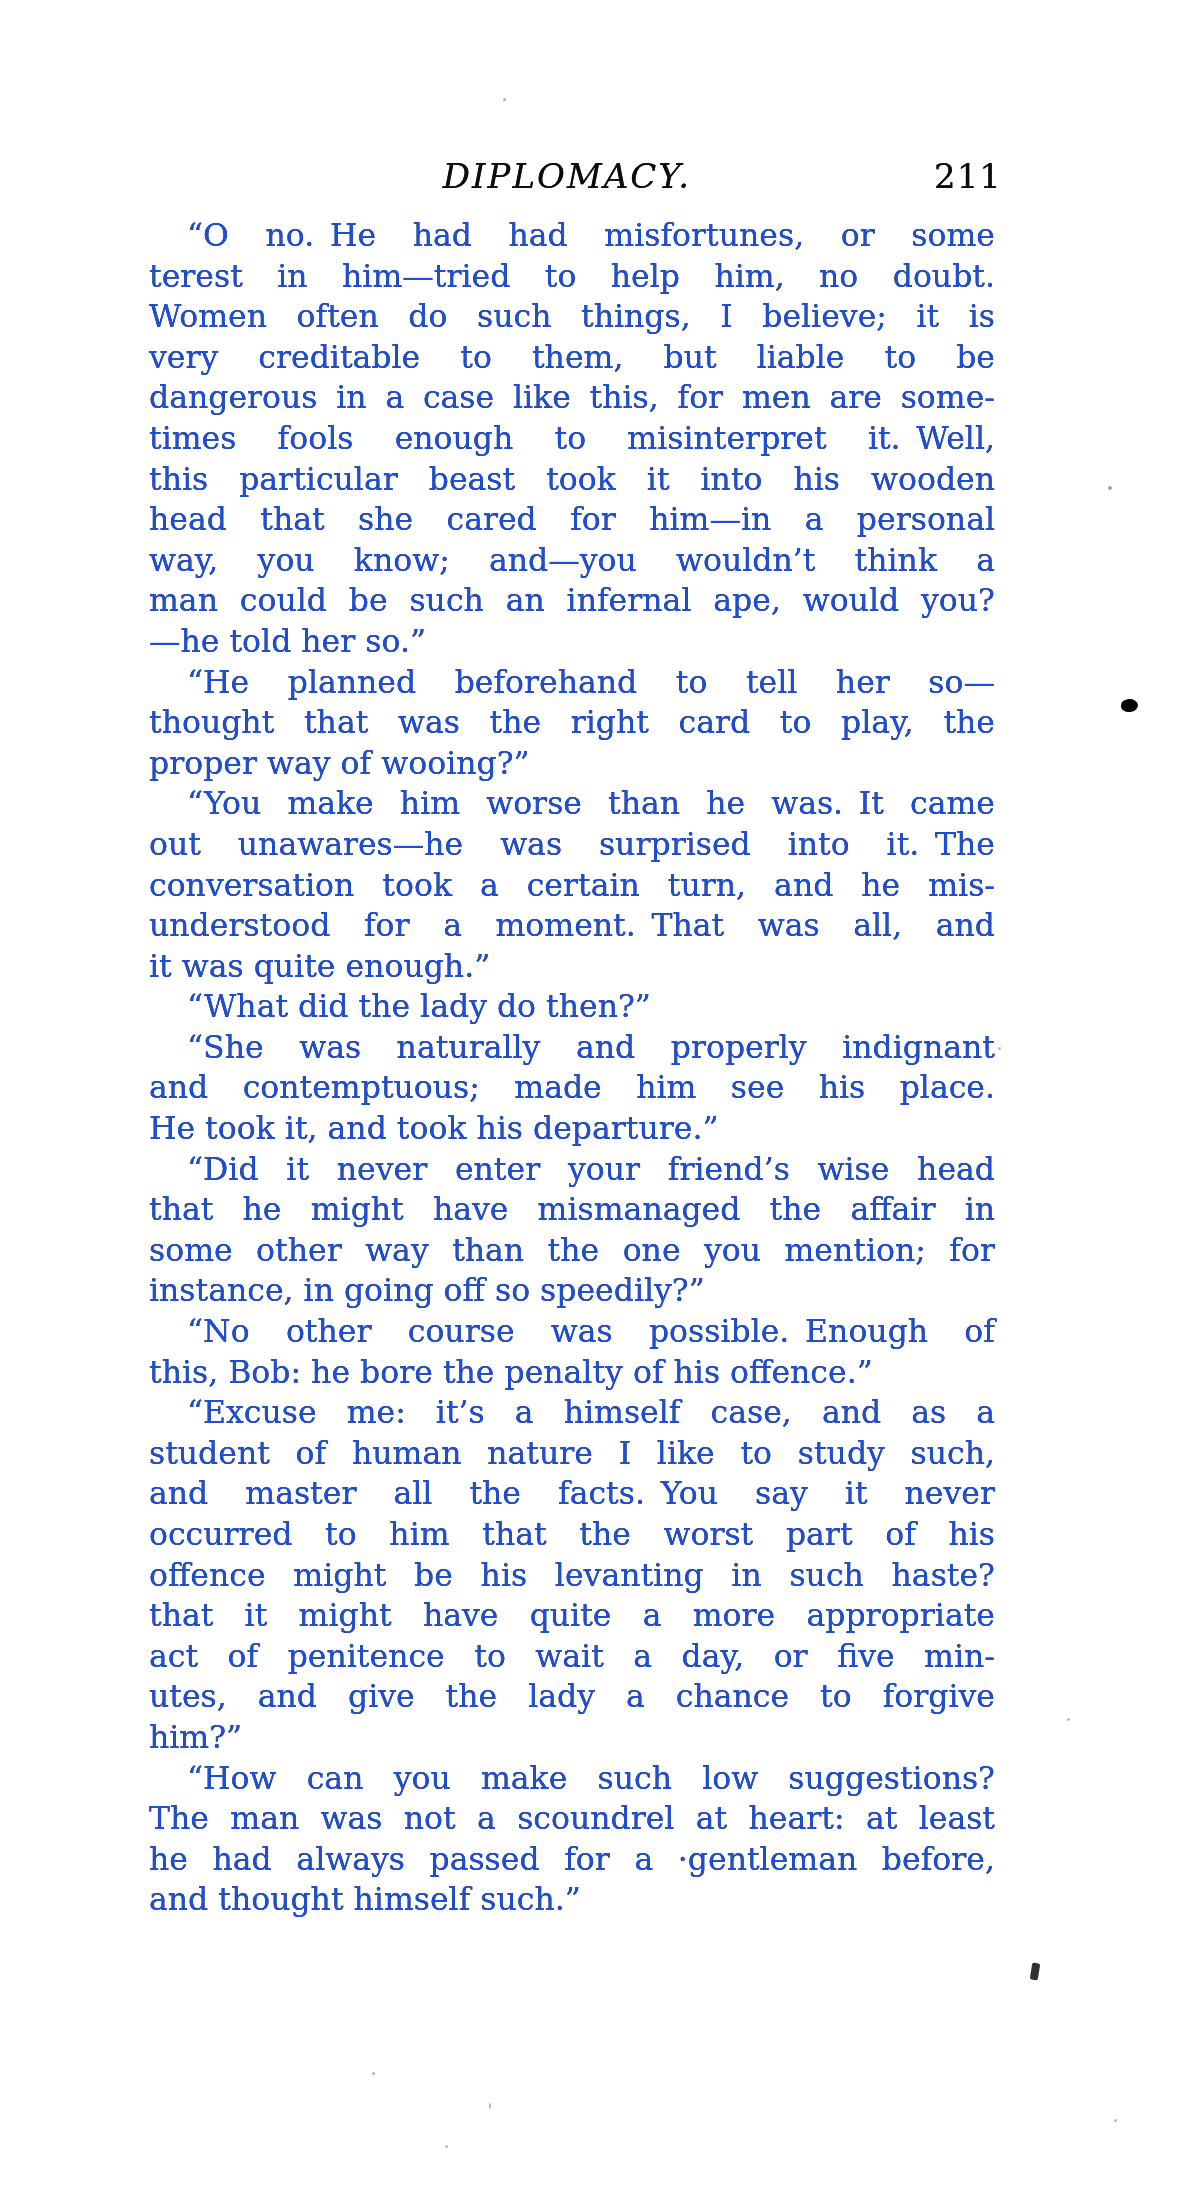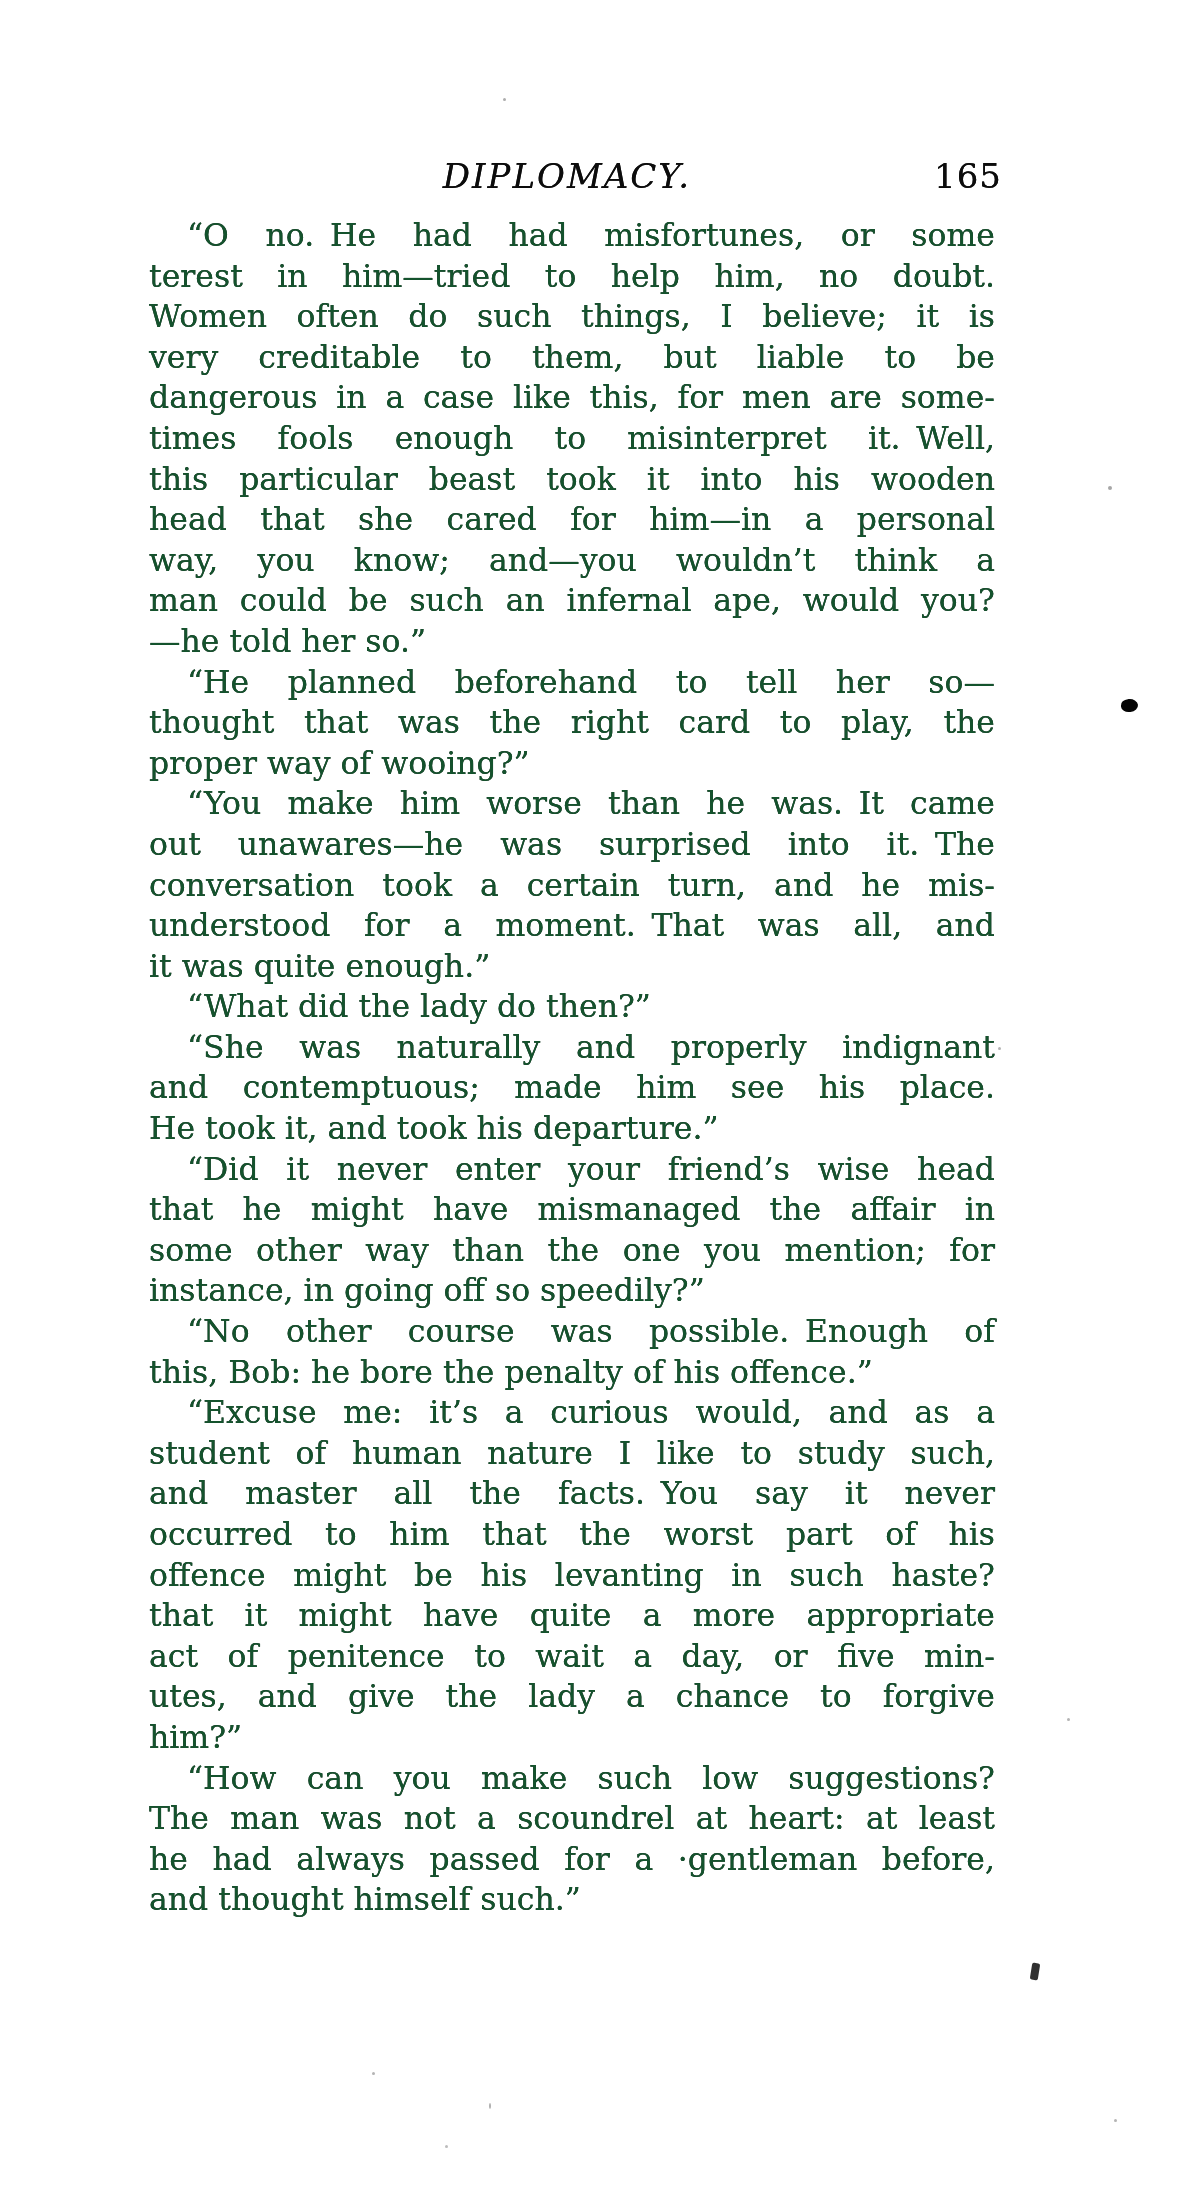--- a/index.html
+++ b/index.html
@@ -53,24 +53,24 @@
   .artifact.blot  { background: #050505; border-radius: 46% 54% 50% 48%; transform: rotate(-6deg); }
   .artifact.speck { background: #1a1a1a; border-radius: 2px; transform: rotate(9deg); }
   .artifact.dot   { background: #6a6a6a; border-radius: 50%; }
 </style>
 </head>
 <body>
 
 <div class="page">
   <div>
     <span class="head-title">DIPLOMACY.</span>
-    <span class="page-number">165</span>
+    <span class="page-number">211</span>
   </div>
 
-  <div class="text-block" id="text-block" style="color: #14532d;">
+  <div class="text-block" id="text-block" style="color: #1d4ed8;">
       <div class="line first">“O no. He had had misfortunes, or some</div>
       <div class="line">terest in him—tried to help him, no doubt.</div>
       <div class="line">Women often do such things, I believe; it is</div>
       <div class="line">very creditable to them, but liable to be</div>
       <div class="line">dangerous in a case like this, for men are some-</div>
       <div class="line">times fools enough to misinterpret it. Well,</div>
       <div class="line">this particular beast took it into his wooden</div>
       <div class="line">head that she cared for him—in a personal</div>
       <div class="line">way, you know; and—you wouldn’t think a</div>
       <div class="line">man could be such an infernal ape, would you?</div>
@@ -86,21 +86,21 @@
       <div class="line first last">“What did the lady do then?”</div>
       <div class="line first">“She was naturally and properly indignant</div>
       <div class="line">and contemptuous; made him see his place.</div>
       <div class="line last">He took it, and took his departure.”</div>
       <div class="line first">“Did it never enter your friend’s wise head</div>
       <div class="line">that he might have mismanaged the affair in</div>
       <div class="line">some other way than the one you mention; for</div>
       <div class="line last">instance, in going off so speedily?”</div>
       <div class="line first">“No other course was possible. Enough of</div>
       <div class="line last">this, Bob: he bore the penalty of his offence.”</div>
-      <div class="line first">“Excuse me: it’s a curious would, and as a</div>
+      <div class="line first">“Excuse me: it’s a himself case, and as a</div>
       <div class="line">student of human nature I like to study such,</div>
       <div class="line">and master all the facts. You say it never</div>
       <div class="line">occurred to him that the worst part of his</div>
       <div class="line">offence might be his levanting in such haste?</div>
       <div class="line">that it might have quite a more appropriate</div>
       <div class="line">act of penitence to wait a day, or five min-</div>
       <div class="line">utes, and give the lady a chance to forgive</div>
       <div class="line last">him?”</div>
       <div class="line first">“How can you make such low suggestions?</div>
       <div class="line">The man was not a scoundrel at heart: at least</div>

